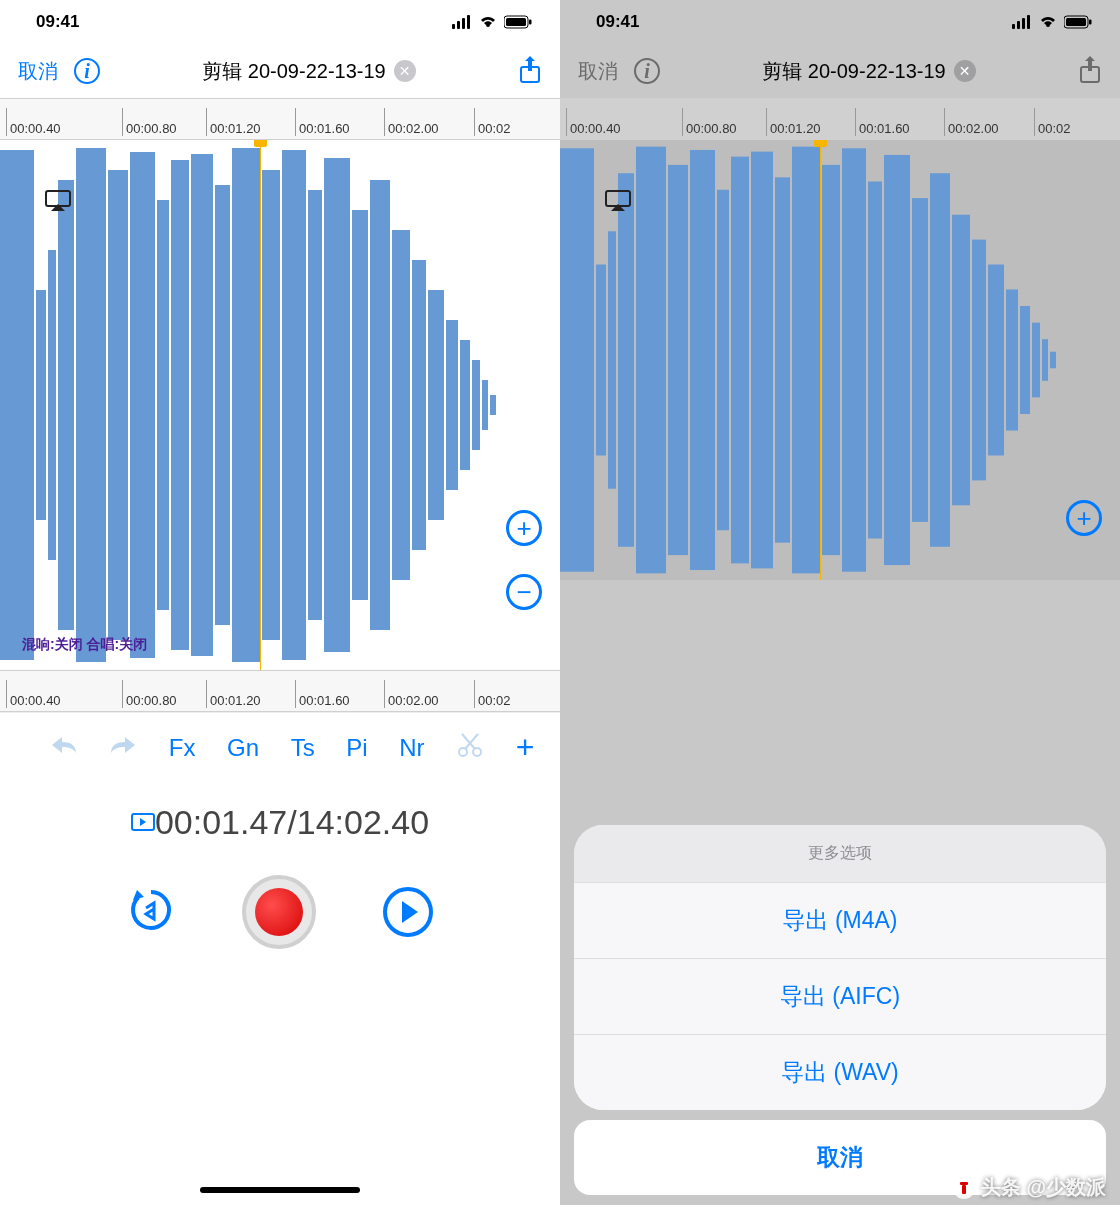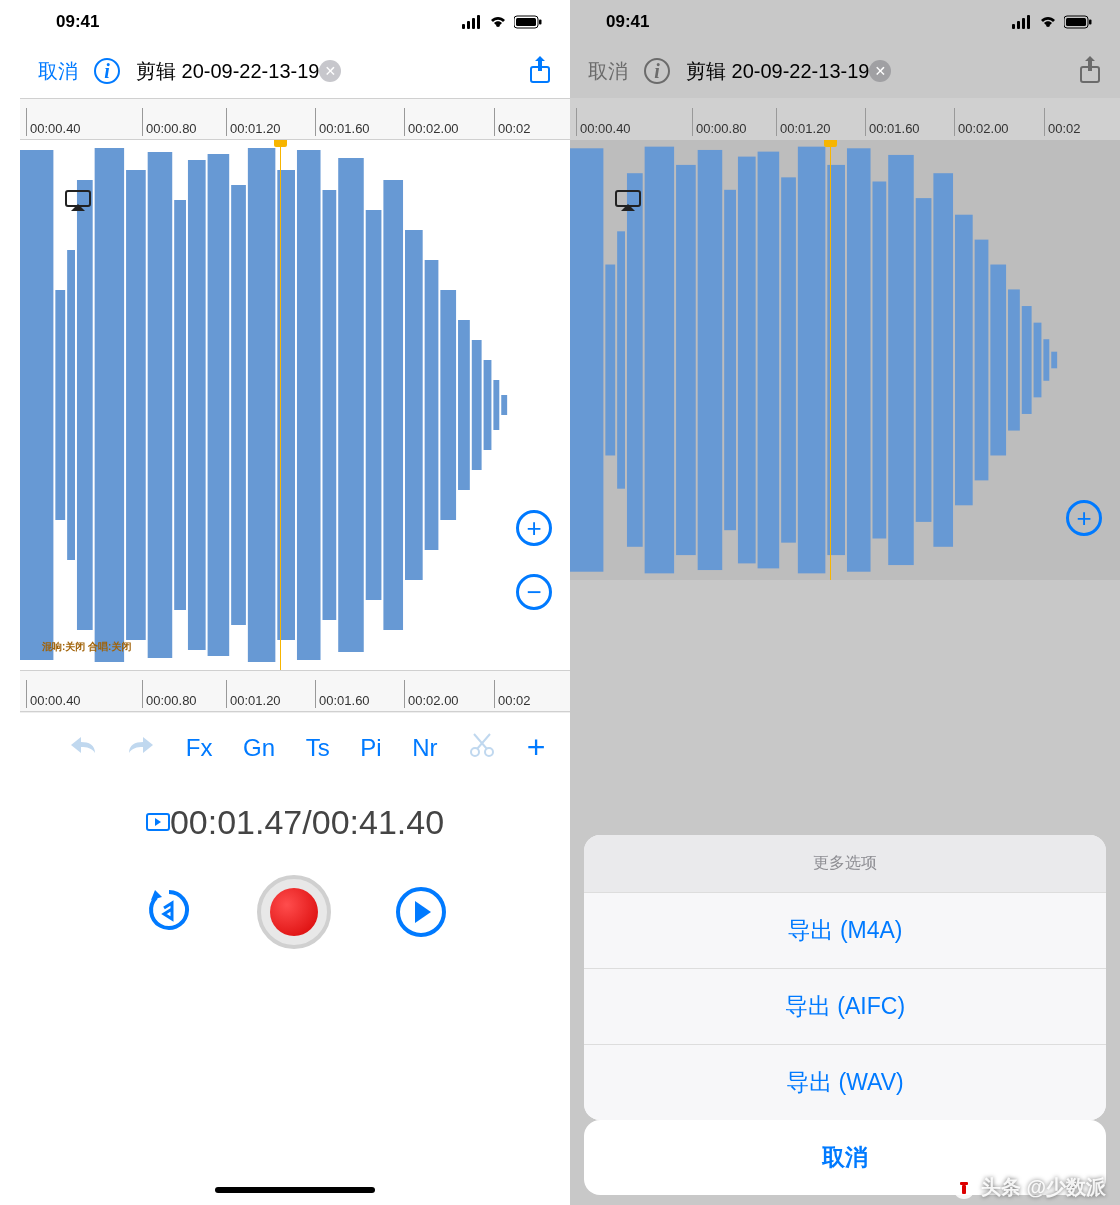--- a/index.html
+++ b/index.html
@@ -4,21 +4,21 @@
 <style>
 * { margin: 0; padding: 0; box-sizing: border-box; }
 body {
   width: 1120px;
   height: 1205px;
   font-family: -apple-system, "Helvetica Neue", sans-serif;
   background: #fff;
   position: relative;
   overflow: hidden;
 }
-.container { display: flex; width: 100%; height: 100%; padding-left: 20px; }
+.container { display: flex; width: 100%; height: 100%; }
 .phone { width: 560px; height: 1205px; position: relative; background: #fff; }
 .phone.dimmed { background: #c8c8c8; }
 .phone.dimmed .nav-bar,
 .phone.dimmed .status-bar { background: #c8c8c8; }
 .phone.dimmed .btn-blue,
 .phone.dimmed .share-btn { color: #6b6b6b; }
 .phone.dimmed .ruler { background: #d0d0d0; }
 .phone.dimmed .waveform-area { background: #bdbdbd; }
 
 .status-bar {
@@ -44,21 +44,21 @@
 .info-icon {
   width: 26px; height: 26px;
   border: 2px solid #007aff;
   border-radius: 50%;
   display: flex; align-items: center; justify-content: center;
   color: #007aff; font-style: italic; font-weight: 700;
   font-family: Georgia, serif;
 }
 .nav-title {
   flex: 1; text-align: center;
-  display: flex; align-items: center; justify-content: flex-start; 
+  display: flex; align-items: center; justify-content: center; gap: 8px;
   font-size: 20px;
 }
 .clear-x {
   width: 22px; height: 22px;
   background: #c7c7cc; border-radius: 50%;
   color: #fff; display: flex; align-items: center; justify-content: center;
   font-size: 14px;
 }
 .share-btn { color: #007aff; }
 
@@ -109,23 +109,23 @@
   border-radius: 2px;
 }
 .airplay-icon {
   position: absolute;
   top: 50px; left: 45px;
   color: #222;
 }
 .effects-label {
   position: absolute;
   bottom: 16px; left: 22px;
-  font-size: 10px;
+  font-size: 14px;
   font-weight: 700;
-  color: #a16207;
+  color: #4c1d95;
 }
 .zoom-controls {
   position: absolute;
   right: 18px;
   top: 370px;
   display: flex;
   flex-direction: column;
   gap: 28px;
 }
 .zoom-btn {
@@ -216,22 +216,23 @@
 }
 
 .action-sheet {
   position: absolute;
   bottom: 10px;
   left: 14px;
   right: 14px;
 }
 .sheet-group {
   background: rgba(245,245,247,0.95);
-  border-radius: 16px;
+  border-radius: 29px;
   overflow: hidden;
+  margin-bottom: 10px;
 }
 .sheet-header {
   text-align: center;
   padding: 18px;
   font-size: 16px;
   color: #8e8e93;
   border-bottom: 1px solid #ddd;
   background: #eaeaec;
 }
 .sheet-item {
@@ -391,21 +392,21 @@
             <path d="M9 18L22 3M19 18L6 3" stroke="#c0d8ef" stroke-width="2"></path>
           </svg>
       </span>
       <span class="tool-item" style="font-size:32px;font-weight:300">+</span>
     </div>
 
     <div class="time-display">
       <span class="rec-marker"></span>
       <span>00:01.47</span>
       <span>/</span>
-      <span>00:41.40</span>
+      <span>14:02.40</span>
     </div>
 
     <div class="transport">
       <span class="t-btn">
         <svg width="48" height="48" viewBox="0 0 48 48">
             <path d="M24 6a18 18 0 11-12.7 5.3" fill="none" stroke="#007aff" stroke-width="4"></path>
             <path d="M10 4l-4 10 11-3-7-7z" fill="#007aff"></path>
             <path d="M19 22l8-5v16l-8-5 8-5" fill="none" stroke="#007aff" stroke-width="3"></path>
           </svg>
       </span>

